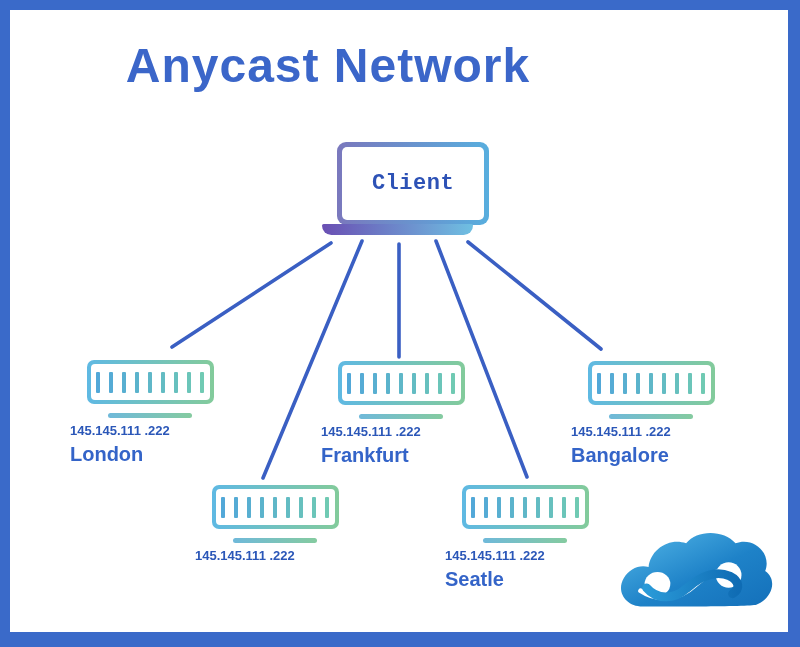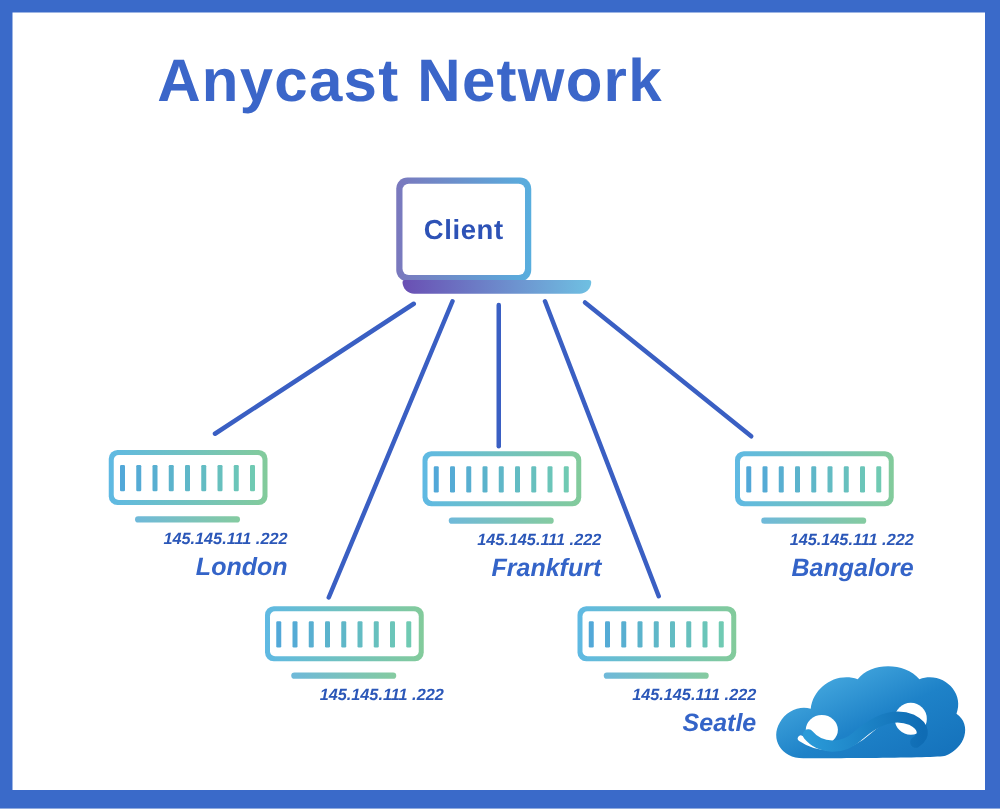--- a/index.html
+++ b/index.html
@@ -14,35 +14,36 @@
   .abs{position:absolute;}
   
   #title{
     left:0;top:38px;width:656px;text-align:center;
     font-size:48px;font-weight:bold;color:#3b66c9;letter-spacing:1px;
   }
   
   #lines{left:0;top:0;width:800px;height:647px;pointer-events:none;}
   
   .laptop-screen{
-    left:317px;top:142px;width:108px;height:83px;border-radius:9px;
+    left:337px;top:142px;width:152px;height:83px;border-radius:9px;
     background:linear-gradient(90deg,#7a78bd,#58aede);
+    font-family:Liberation Mono, monospace;
   }
   .laptop-screen-inner{
     position:absolute;left:5px;top:5px;right:5px;bottom:5px;border-radius:5px;
     background:#ffffff;display:flex;align-items:center;justify-content:center;
   }
   .client-label{font-size:22px;font-weight:bold;color:#2d52b6;letter-spacing:.5px;}
   .laptop-base{
     left:322px;top:224px;width:151px;height:11px;
     border-radius:2px 2px 11px 11px;
     background:linear-gradient(90deg,#6a4fb3,#6fc0e2);
   }
   
-  .server-node{width:160px;text-align:right;font-style:italic;}
+  .server-node{width:160px;text-align:left;}
   .server-box{
     width:127px;height:44px;margin:0 auto;border-radius:7px;position:relative;
     background:linear-gradient(90deg,#5fb9e3,#83cb9b);
   }
   .server-box-inner{
     position:absolute;left:4px;top:4px;right:4px;bottom:4px;border-radius:4px;
     background:#ffffff;display:flex;align-items:center;justify-content:center;gap:9px;
   }
   .bar{width:4px;height:21px;border-radius:1px;}
   .bar:nth-child(1){background:#52a8d8;}

